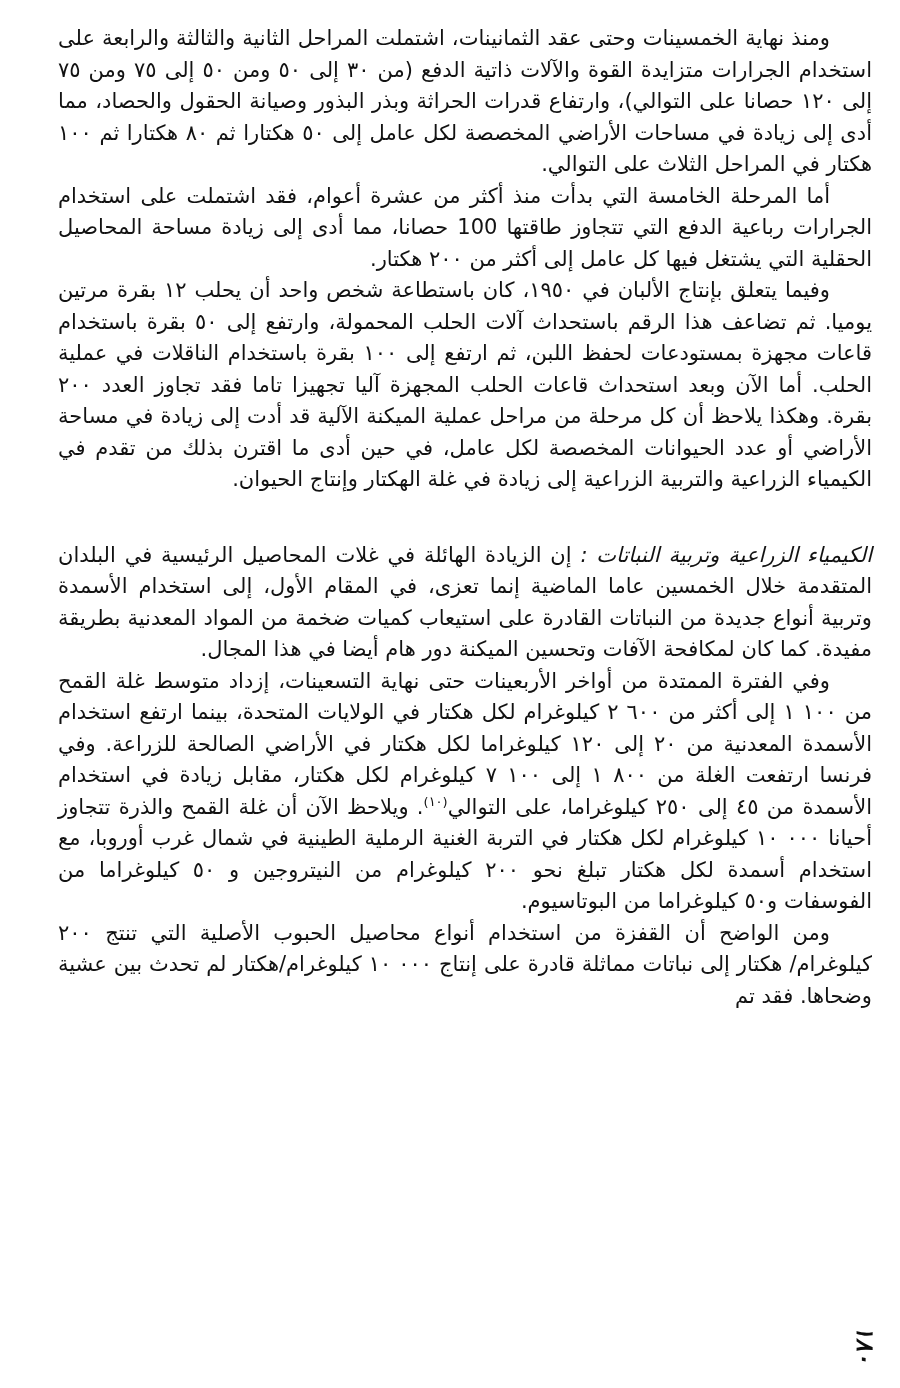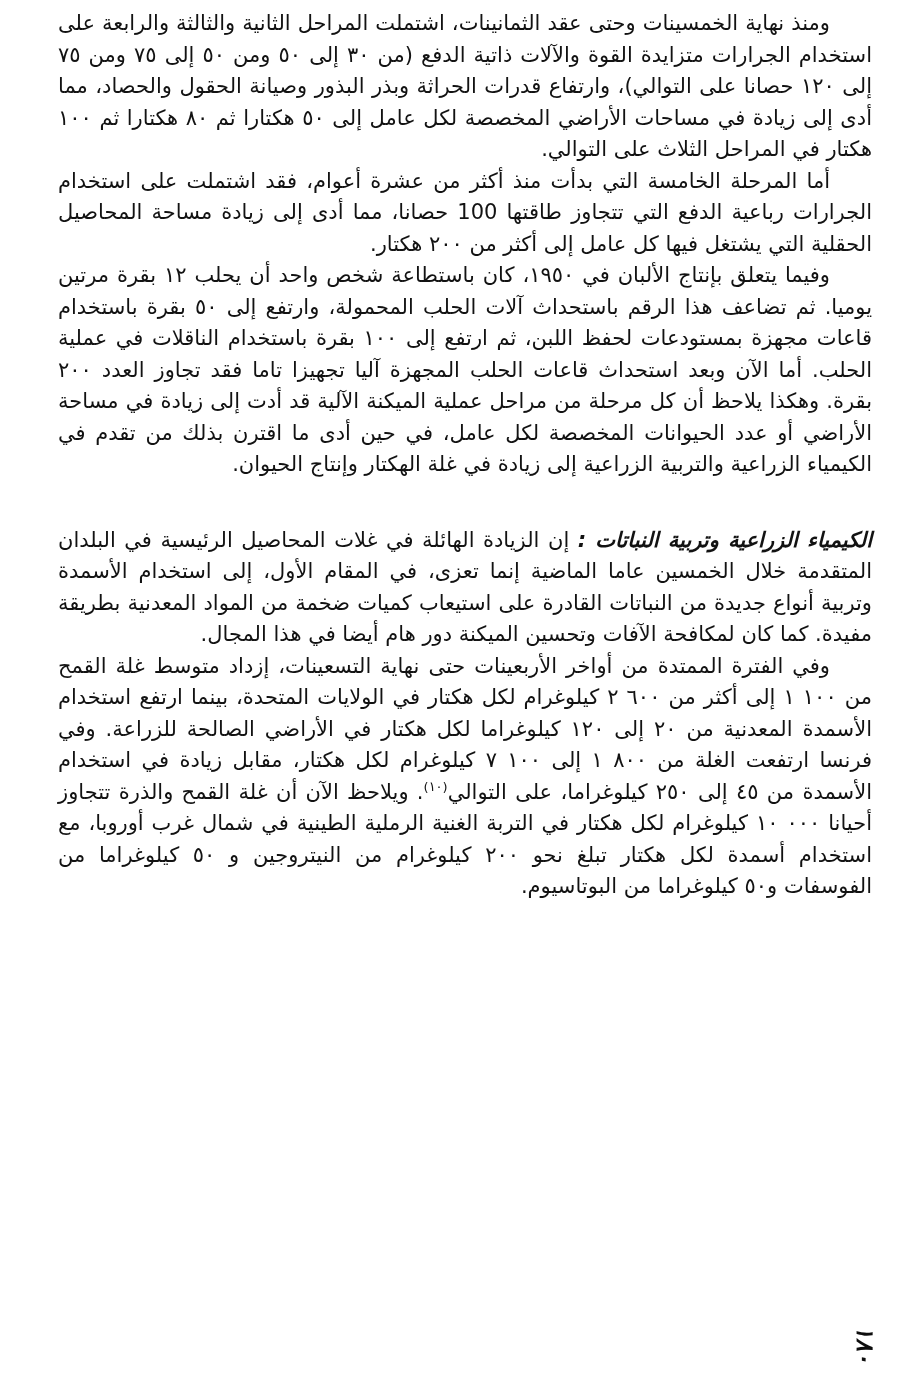--- a/index.html
+++ b/index.html
@@ -3,33 +3,33 @@
 <meta charset="utf-8">
 <style>
   * { margin: 0; padding: 0; box-sizing: border-box; }
   html, body { background: #ffffff; }
   .page {
     position: relative;
     width: 900px;
     height: 1388px;
     background: #ffffff;
     direction: rtl;
-    padding: 8px 28px 0 58px;
+    padding: 23px 28px 0 58px;
     font-family: "DejaVu Sans", sans-serif;
     font-size: 21px;
     line-height: 31.5px;
     color: #121212;
     text-align: justify;
   }
   .para { text-indent: 42px; }
   .para.flush { text-indent: 0; }
   .para.section-start { margin-top: 44px; }
   .section-heading {
     font-style: italic;
-    font-weight: bold;
+    font-weight: normal;
   }
   sup.fn {
     font-size: 0.62em;
     vertical-align: super;
     line-height: 0;
   }
   .page-number {
     position: absolute;
     right: 16px;
     bottom: 28px;
@@ -53,16 +53,17 @@
   <p class="para">وفيما يتعلق بإنتاج الألبان في ١٩٥٠، كان باستطاعة شخص واحد أن يحلب ١٢ بقرة مرتين يوميا. ثم تضاعف هذا الرقم باستحداث آلات الحلب المحمولة، وارتفع إلى ٥٠ بقرة باستخدام قاعات مجهزة بمستودعات لحفظ اللبن، ثم ارتفع إلى ١٠٠ بقرة باستخدام الناقلات في عملية الحلب. أما الآن وبعد استحداث قاعات الحلب المجهزة آليا تجهيزا تاما فقد تجاوز العدد ٢٠٠ بقرة. وهكذا يلاحظ أن كل مرحلة من مراحل عملية الميكنة الآلية قد أدت إلى زيادة في مساحة الأراضي أو عدد الحيوانات المخصصة لكل عامل، في حين أدى ما اقترن بذلك من تقدم في الكيمياء الزراعية والتربية الزراعية إلى زيادة في غلة الهكتار وإنتاج الحيوان.</p>
 
   <p class="para flush section-start">
     <span class="section-heading">الكيمياء الزراعية وتربية النباتات :</span><span> إن الزيادة الهائلة في غلات المحاصيل الرئيسية في البلدان المتقدمة خلال الخمسين عاما الماضية إنما تعزى، في المقام الأول، إلى استخدام الأسمدة وتربية أنواع جديدة من النباتات القادرة على استيعاب كميات ضخمة من المواد المعدنية بطريقة مفيدة. كما كان لمكافحة الآفات وتحسين الميكنة دور هام أيضا في هذا المجال.</span>
   </p>
 
   <p class="para">
     <span>وفي الفترة الممتدة من أواخر الأربعينات حتى نهاية التسعينات، إزداد متوسط غلة القمح من ١&nbsp;١٠٠ إلى أكثر من ٢&nbsp;٦٠٠ كيلوغرام لكل هكتار في الولايات المتحدة، بينما ارتفع استخدام الأسمدة المعدنية من ٢٠ إلى ١٢٠ كيلوغراما لكل هكتار في الأراضي الصالحة للزراعة. وفي فرنسا ارتفعت الغلة من ١&nbsp;٨٠٠ إلى ٧&nbsp;١٠٠ كيلوغرام لكل هكتار، مقابل زيادة في استخدام الأسمدة من ٤٥ إلى ٢٥٠ كيلوغراما، على التوالي</span><sup class="fn">(١٠)</sup><span>. ويلاحظ الآن أن غلة القمح والذرة تتجاوز أحيانا ١٠&nbsp;٠٠٠ كيلوغرام لكل هكتار في التربة الغنية الرملية الطينية في شمال غرب أوروبا، مع استخدام أسمدة لكل هكتار تبلغ نحو ٢٠٠ كيلوغرام من النيتروجين و ٥٠ كيلوغراما من الفوسفات و٥٠ كيلوغراما من البوتاسيوم.</span>
   </p>
 
+  <p class="para">ومن الواضح أن القفزة من استخدام أنواع محاصيل الحبوب الأصلية التي تنتج ٢٠٠ كيلوغرام/ هكتار إلى نباتات مماثلة قادرة على إنتاج ١٠&nbsp;٠٠٠ كيلوغرام/هكتار لم تحدث بين عشية وضحاها. فقد تم</p>
 
   <div class="page-number">١٨٠</div>
 
 </div>
 
 </body></html>

